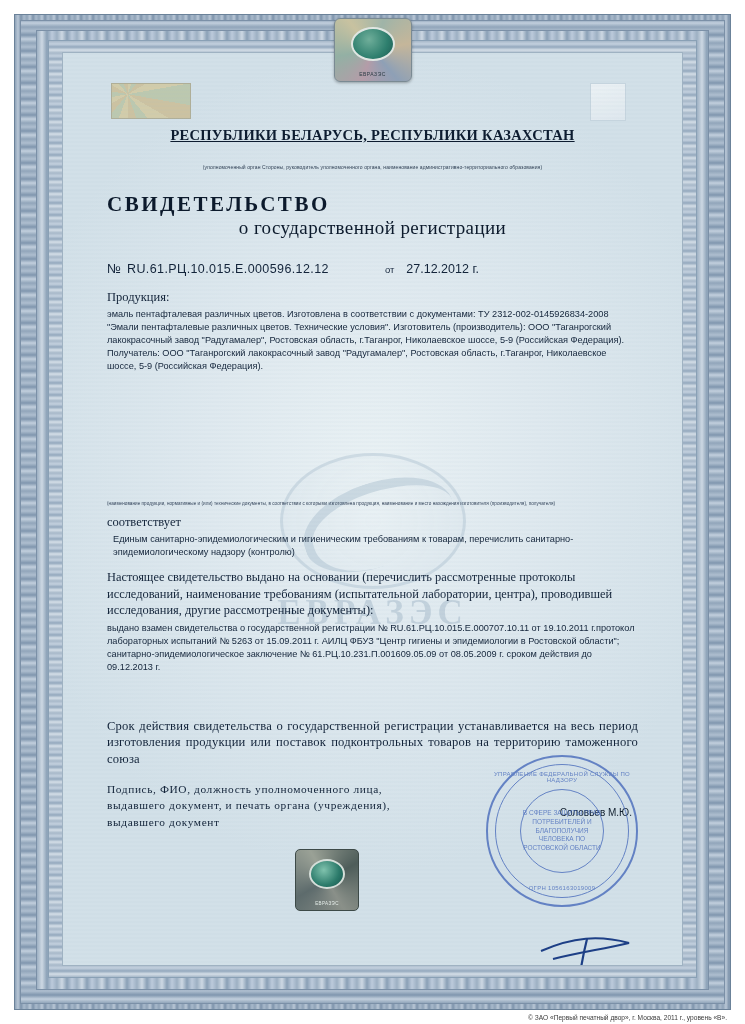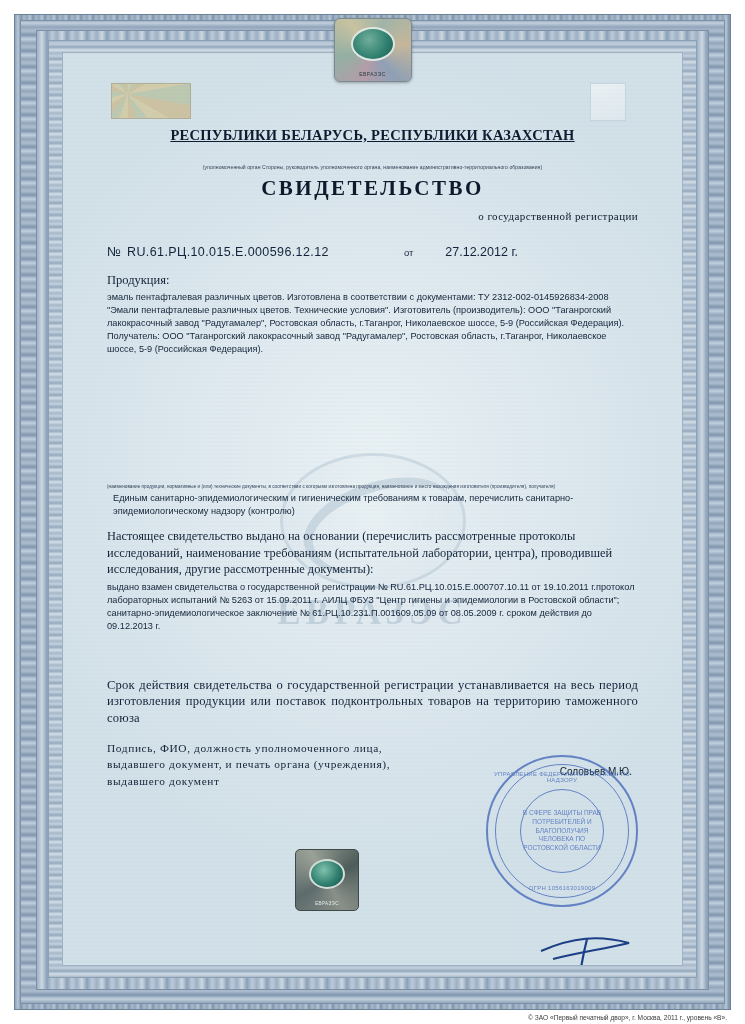--- a/index.html
+++ b/index.html
@@ -247,51 +247,50 @@
 
   .legend {
     text-align: center;
     margin-top: 20px;
     font-size: 5px;
     color: #2d3e52;
     letter-spacing: 0.1px;
   }
 
   .doc-title {
-    text-align: center;
-    margin-top: 6px;
+    margin-top: 22px;
     font-family: "Liberation Serif", serif;
     font-weight: bold;
     font-size: 21px;
     letter-spacing: 2.5px;
     color: #0c1a2c;
   }
   .doc-subtitle {
-    text-align: right;
-    margin-top: 9px;
-    font-family: "Liberation Serif", serif;
-    font-size: 11px;
+    text-align: center;
+    margin-top: 0;
+    font-family: "Liberation Serif", serif;
+    font-size: 19px;
     letter-spacing: 0.4px;
     color: #0c1a2c;
   }
 
   .number-row {
     display: flex;
     align-items: baseline;
     margin-top: 22px;
     font-size: 12px;
   }
   .num-label { font-size: 13px; margin-right: 6px; }
   .num-value {
     font-size: 12.5px;
     letter-spacing: 0.4px;
     flex: 0 0 auto;
   }
-  .date-label { margin-left: 75px; font-size: 9.5px; margin-right: 12px; }
-  .date-value { font-size: 12.5px; margin-left: 20px; }
+  .date-label { margin-left: 56px; font-size: 9.5px; margin-right: 12px; }
+  .date-value { font-size: 12.5px; }
 
   .section-label {
     margin-top: 14px;
     font-size: 12.5px;
     font-family: "Liberation Serif", serif;
   }
   .body-text {
     margin-top: 3px;
     font-size: 9.2px;
     line-height: 1.42;
@@ -460,20 +459,21 @@
         <span class="date-value">27.12.2012 г.</span>
       </div>
 
       <div class="section-label">Продукция:</div>
       <div class="body-text">эмаль пентафталевая различных цветов. Изготовлена в соответствии с документами: ТУ 2312-002-0145926834-2008 "Эмали пентафталевые различных цветов. Технические условия". Изготовитель (производитель): ООО "Таганрогский лакокрасочный завод "Радугамалер", Ростовская область, г.Таганрог, Николаевское шоссе, 5-9 (Российская Федерация). Получатель: ООО "Таганрогский лакокрасочный завод "Радугамалер", Ростовская область, г.Таганрог, Николаевское шоссе, 5-9 (Российская Федерация).</div>
 
       <div style="height:120px"></div>
 
       <div class="tiny-legend">(наименование продукции, нормативные и (или) технические документы, в соответствии с которыми изготовлена продукция, наименование и место нахождения изготовителя (производителя), получателя)</div>
 
+      <div class="heading-serif">соответствует</div>
       <div class="body-text indented">Единым санитарно-эпидемиологическим и гигиеническим требованиям к товарам, перечислить санитарно-эпидемиологическому надзору (контролю)</div>
 
 
       <div class="para-serif-block">Настоящее свидетельство выдано на основании (перечислить рассмотренные протоколы исследований, наименование требованиям (испытательной лаборатории, центра), проводившей исследования, другие рассмотренные документы):</div>
       <div class="body-text">выдано взамен свидетельства о государственной регистрации № RU.61.РЦ.10.015.Е.000707.10.11 от 19.10.2011 г.протокол лабораторных испытаний № 5263 от 15.09.2011 г. АИЛЦ ФБУЗ "Центр гигиены и эпидемиологии в Ростовской области"; санитарно-эпидемиологическое заключение № 61.РЦ.10.231.П.001609.05.09 от 08.05.2009 г. сроком действия до 09.12.2013 г.</div>
 
       <div class="spacer-lg"></div>
 
       <div class="para-justify">Срок действия свидетельства о государственной регистрации устанавливается на весь период изготовления продукции или поставок подконтрольных товаров на территорию таможенного союза</div>
 

